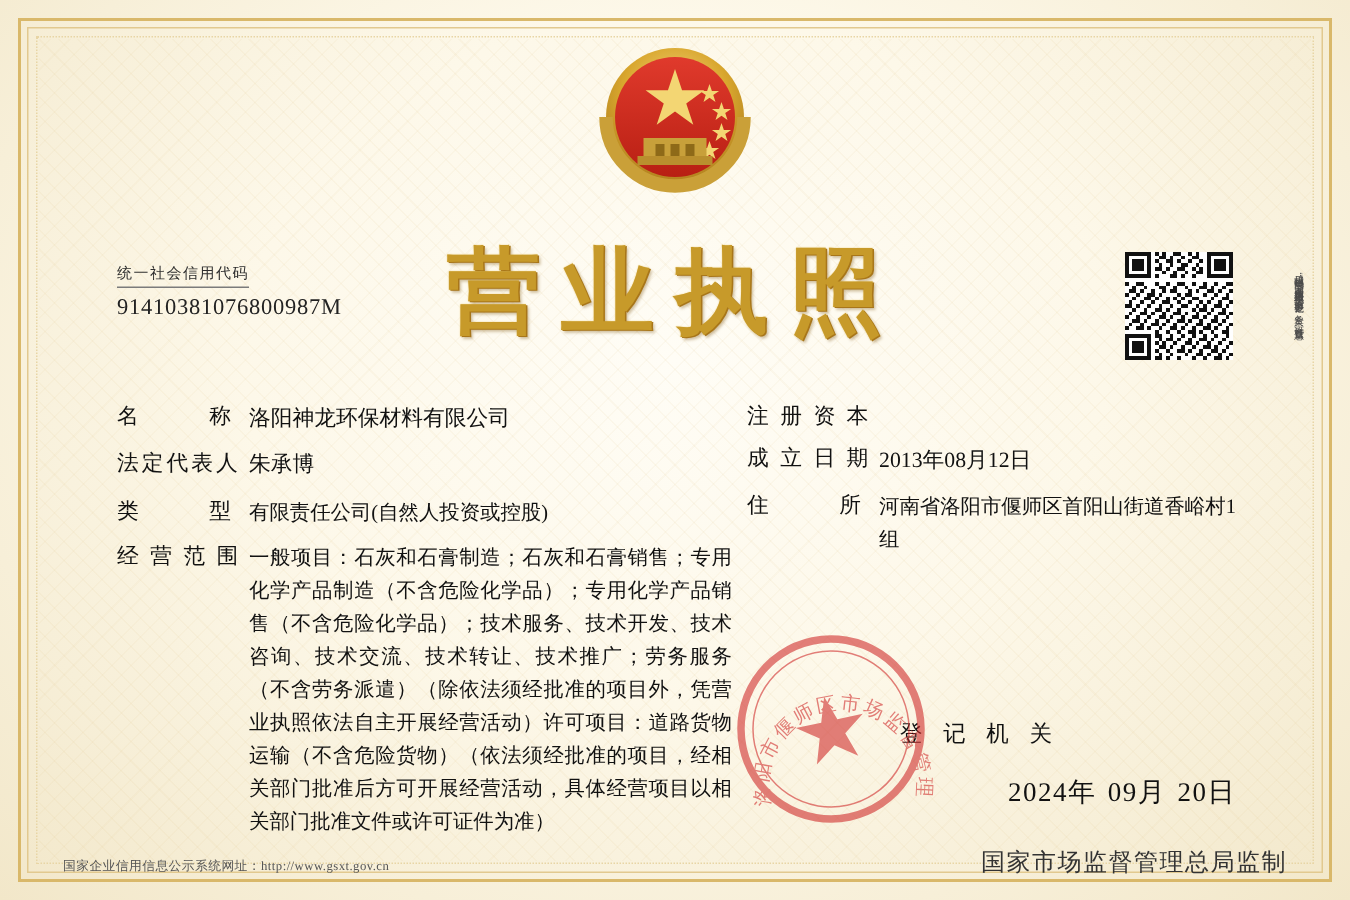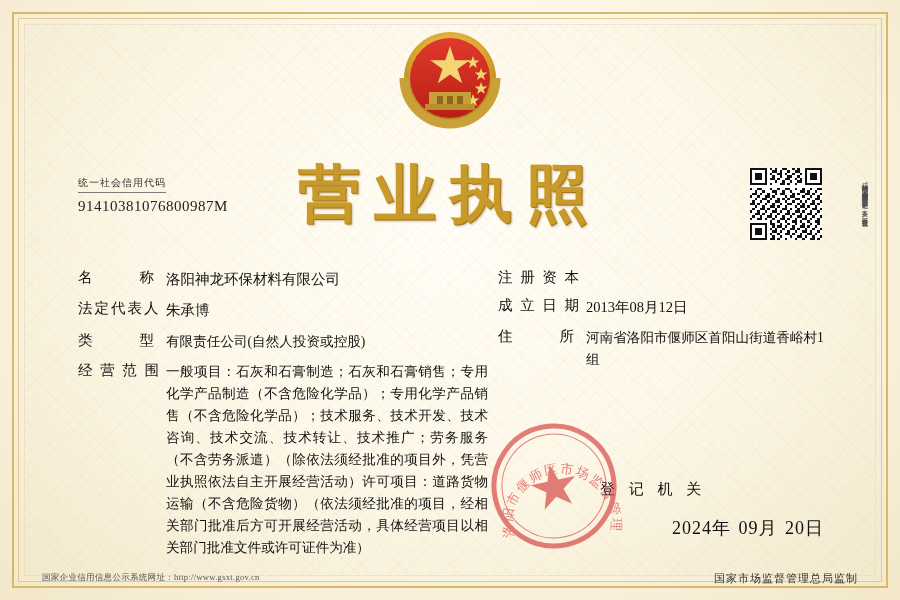--- a/index.html
+++ b/index.html
@@ -214,21 +214,21 @@
     left: 42px;
     bottom: 16px;
     font-size: 8.5px;
     color: #555;
     letter-spacing: 0.3px;
   }
   .footer-right {
     position: absolute;
     right: 42px;
     bottom: 14px;
-    font-size: 11px;
+    font-size: 16px;
     color: #333;
     letter-spacing: 1px;
   }
 </style>
 </head>
 <body>
 
 <div id="license">
 
   <div class="border-outer"></div>

